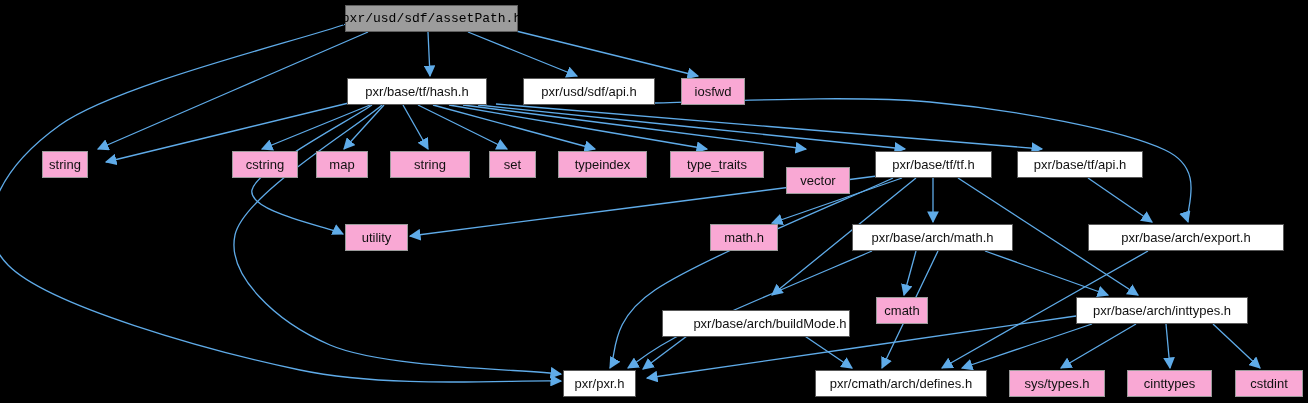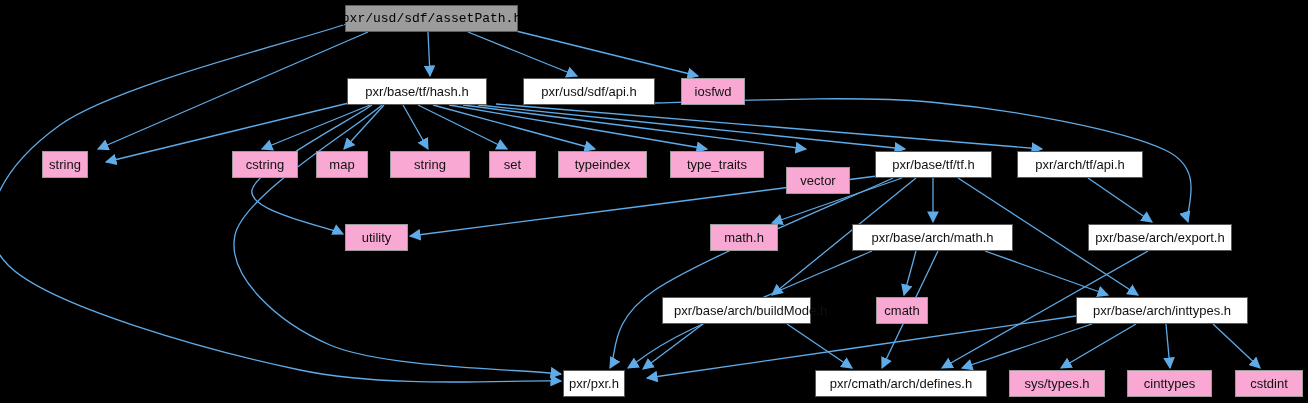--- a/index.html
+++ b/index.html
@@ -79,26 +79,26 @@
     <div class="node leaf" style="left: 681px; top: 78px; width: 64px;">iosfwd</div>
     <div class="node leaf" style="left: 42px; top: 151px; width: 46px;">string</div>
     <div class="node leaf" style="left: 232px; top: 151px; width: 66px;">cstring</div>
     <div class="node leaf" style="left: 316px; top: 151px; width: 52px;">map</div>
     <div class="node leaf" style="left: 390px; top: 151px; width: 80px;">string</div>
     <div class="node leaf" style="left: 489px; top: 151px; width: 47px;">set</div>
     <div class="node leaf" style="left: 558px; top: 151px; width: 89px;">typeindex</div>
     <div class="node leaf" style="left: 670px; top: 151px; width: 94px;">type_traits</div>
     <div class="node leaf" style="left: 786px; top: 151px; width: 64px; margin-top: 16px;">vector</div>
     <div class="node internal" style="left: 875px; top: 151px; width: 117px;">pxr/base/tf/tf.h</div>
-    <div class="node internal" style="left: 1017px; top: 151px; width: 126px;">pxr/arch/tf/api.h</div>
+    <div class="node internal" style="left: 1017px; top: 151px; width: 126px;">pxr/base/tf/api.h</div>
     <div class="node leaf" style="left: 345px; top: 224px; width: 63px;">utility</div>
     <div class="node leaf" style="left: 710px; top: 224px; width: 68px;">math.h</div>
     <div class="node internal" style="left: 852px; top: 224px; width: 161px;">pxr/base/arch/math.h</div>
-    <div class="node internal" style="left: 1088px; top: 224px; width: 144px;">pxr/base/arch/export.h</div>
-    <div class="node internal" style="left: 662px; top: 297px; width: 149px; padding-left: 28px;">pxr/base/arch/buildMode.h</div>
+    <div class="node internal" style="left: 1088px; top: 224px; width: 196px;">pxr/base/arch/export.h</div>
+    <div class="node internal" style="left: 662px; top: 310px; width: 188px; padding-left: 28px;">pxr/base/arch/buildMode.h</div>
     <div class="node leaf" style="left: 876px; top: 297px; width: 52px;">cmath</div>
     <div class="node internal" style="left: 1076px; top: 297px; width: 172px;">pxr/base/arch/inttypes.h</div>
-    <div class="node internal" style="left: 563px; top: 370px; width: 62px;">pxr/pxr.h</div>
+    <div class="node internal" style="left: 563px; top: 370px; width: 73px;">pxr/pxr.h</div>
     <div class="node internal" style="left: 815px; top: 370px; width: 172px;">pxr/cmath/arch/defines.h</div>
     <div class="node leaf" style="left: 1009px; top: 370px; width: 96px;">sys/types.h</div>
     <div class="node leaf" style="left: 1127px; top: 370px; width: 85px;">cinttypes</div>
     <div class="node leaf" style="left: 1235px; top: 370px; width: 68px;">cstdint</div>
   </div>
 
 </body></html>

